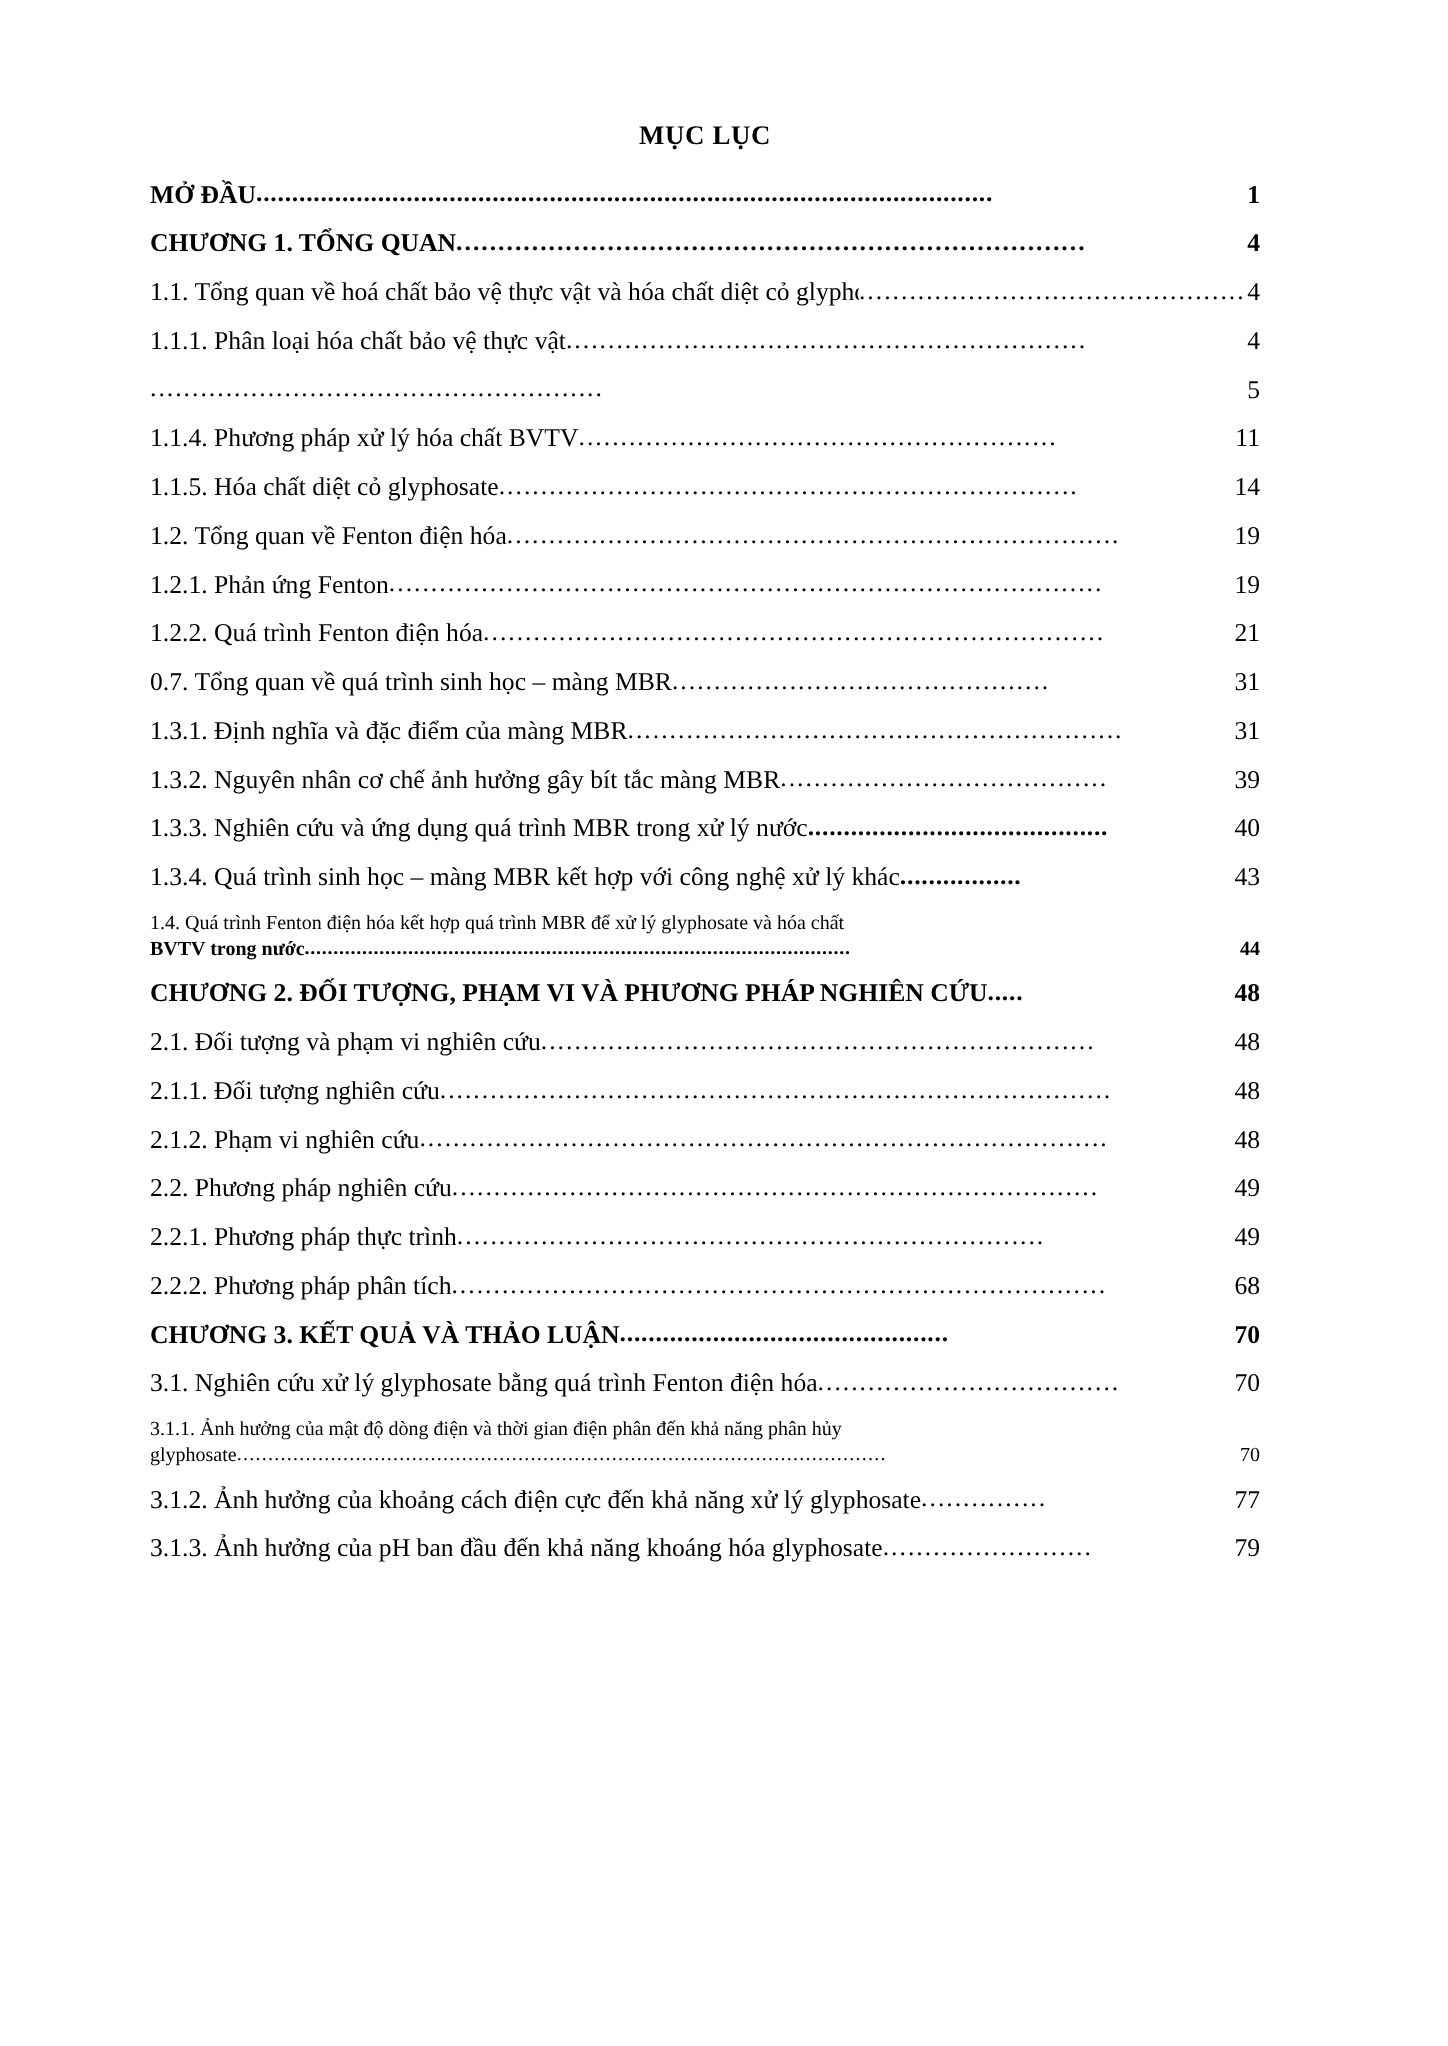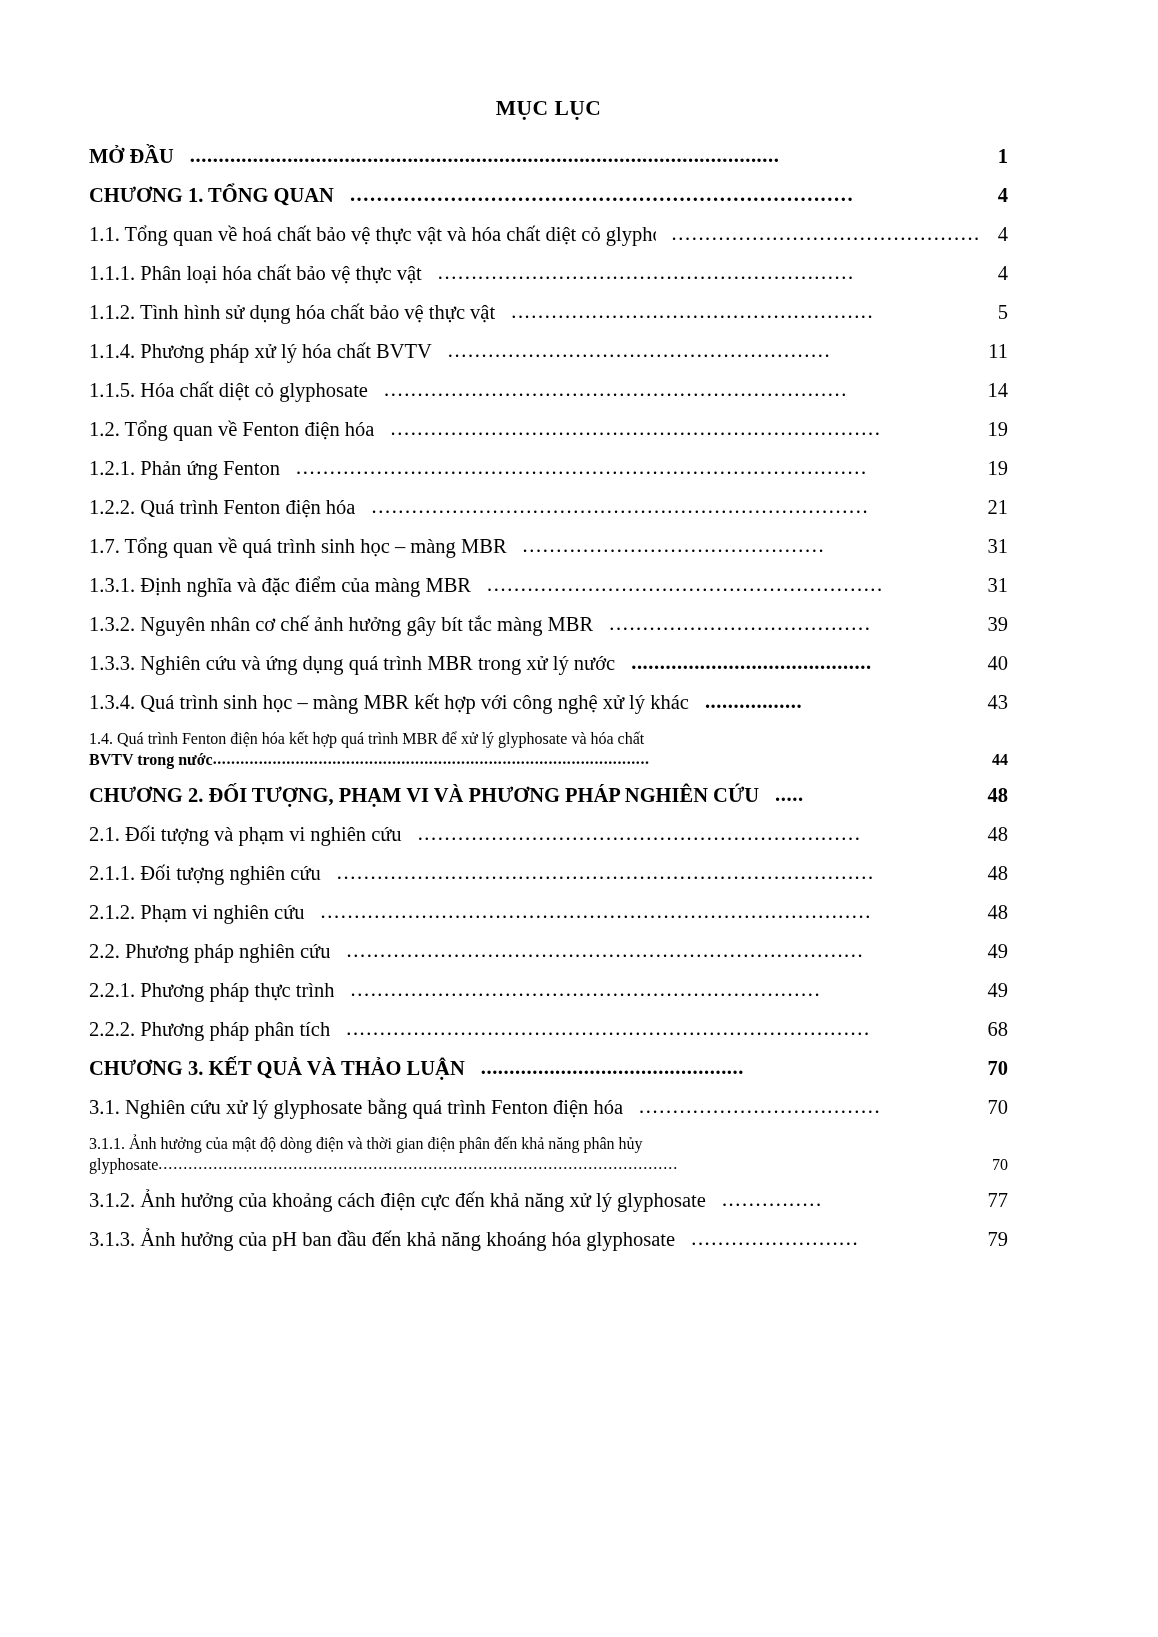--- a/index.html
+++ b/index.html
@@ -11,41 +11,40 @@
     width: 1158px;
     min-height: 1637px;
     font-family: "Liberation Serif", serif;
     color: #000000;
   }
   .page {
     position: relative;
     width: 1158px;
     min-height: 1637px;
     box-sizing: border-box;
-    padding: 96px 150px 60px 89px;
+    padding: 96px 150px 60px 120px;
   }
   .doc-title {
     text-align: center;
     font-weight: bold;
     font-size: 21.5px;
     letter-spacing: 0.5px;
     margin: 0 0 22px 0;
   }
   .toc {
     display: block;
   }
   .toc-entry {
     display: flex;
     align-items: flex-end;
     width: 100%;
     font-size: 20.5px;
     line-height: 1.34;
     margin: 0 0 11.5px 0;
     white-space: nowrap;
-    gap: 16px;
   }
   .toc-entry .label {
     flex: 0 1 auto;
     overflow: hidden;
     text-overflow: clip;
   }
   .toc-entry .leader {
     flex: 1 1 auto;
     overflow: hidden;
     white-space: nowrap;
@@ -122,21 +121,20 @@
       <span class="page-num">4</span>
     </div>
 
     <div class="toc-entry lvl-2">
       <span class="label">1.1.1. Phân loại hóa chất bảo vệ thực vật</span>
       <span class="leader">..............................................................</span>
       <span class="page-num">4</span>
     </div>
 
     <div class="toc-entry lvl-2">
-      <span class="label">1.1.2. Tình hình sử dụng hóa chất bảo vệ thực vật</span>
       <span class="leader">......................................................</span>
       <span class="page-num">5</span>
     </div>
 
     <div class="toc-entry lvl-2">
       <span class="label">1.1.4. Phương pháp xử lý hóa chất BVTV</span>
       <span class="leader">.........................................................</span>
       <span class="page-num">11</span>
     </div>
 
@@ -158,21 +156,21 @@
       <span class="page-num">19</span>
     </div>
 
     <div class="toc-entry lvl-2">
       <span class="label">1.2.2. Quá trình Fenton điện hóa</span>
       <span class="leader">..........................................................................</span>
       <span class="page-num">21</span>
     </div>
 
     <div class="toc-entry lvl-1">
-      <span class="label">1.7.  Tổng quan về quá trình sinh học – màng MBR</span>
+      <span class="label">0.7.  Tổng quan về quá trình sinh học – màng MBR</span>
       <span class="leader">.............................................</span>
       <span class="page-num">31</span>
     </div>
 
     <div class="toc-entry lvl-2">
       <span class="label">1.3.1. Định nghĩa và đặc điểm của màng MBR</span>
       <span class="leader">...........................................................</span>
       <span class="page-num">31</span>
     </div>
 

